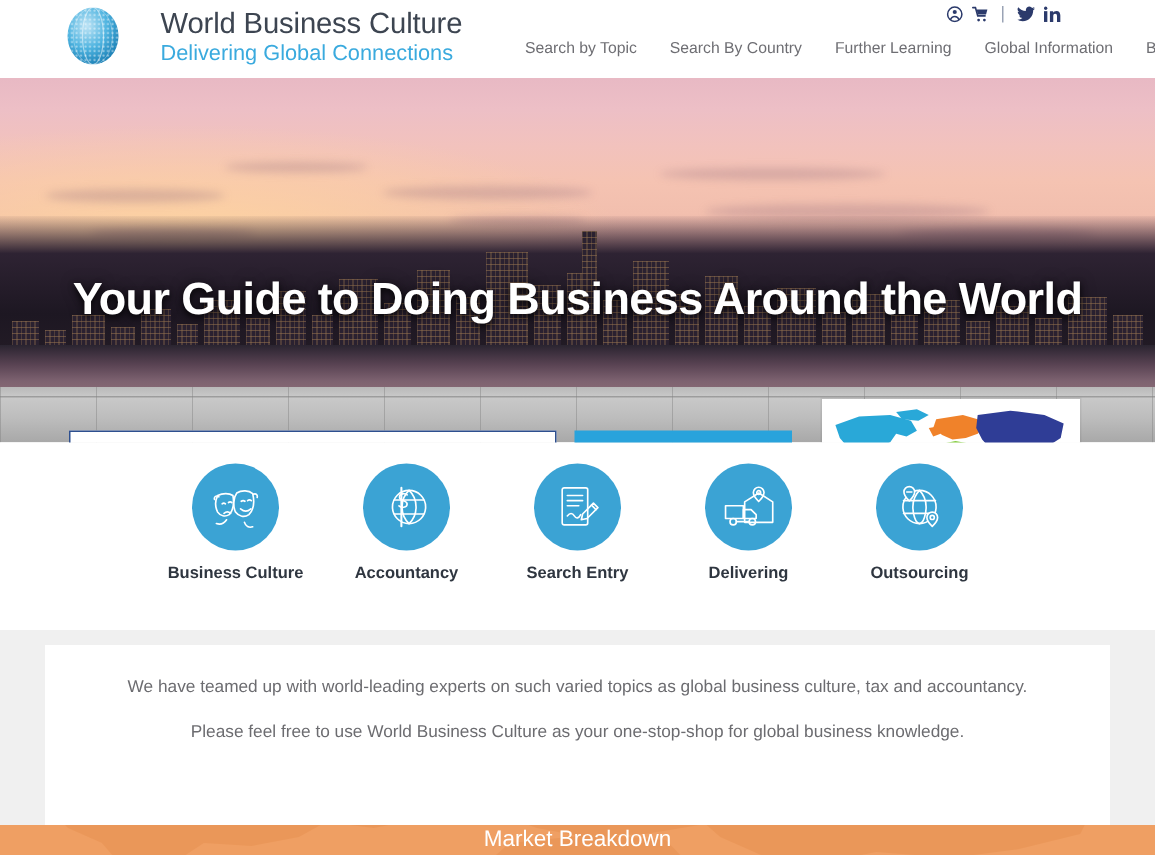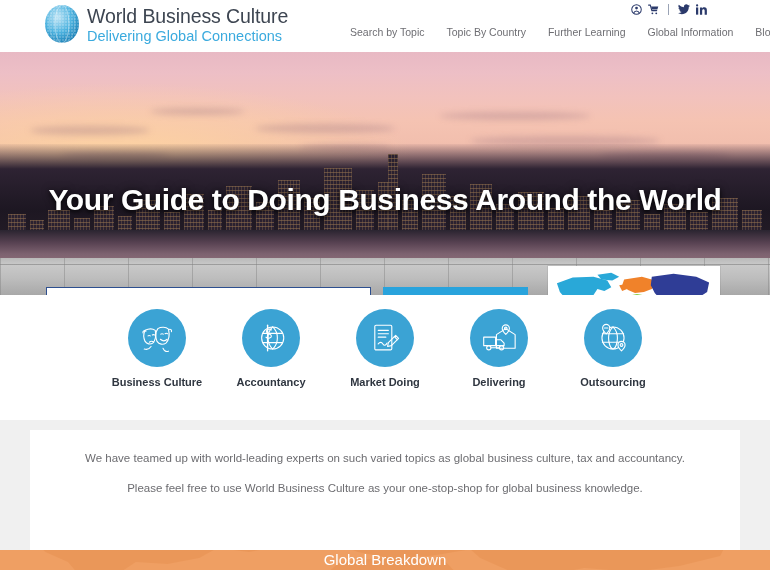--- a/index.html
+++ b/index.html
@@ -11,21 +11,21 @@
   }
   #page { position: relative; width: 770px; height: 570px; background: #fff; }
 
   
   .header {
     position: absolute; left: 0; top: 0; width: 770px; height: 52px;
     background: #ffffff; z-index: 20;
   }
   .logo-wrap {
     position: absolute; left: 41px; top: 3px;
-    display: flex; align-items: center; gap: 4px;
+    display: flex; align-items: center; gap: 24px;
   }
   .logo-globe { width: 42px; height: 42px; display: block; }
   .logo-text { display: flex; flex-direction: column; line-height: 1; padding-top: 2px; }
   .logo-title {
     font-size: 19.5px; color: #3d4551; letter-spacing: -0.1px;
     font-family: "Liberation Sans", sans-serif; font-weight: 400;
   }
   .logo-sub {
     font-size: 14.5px; color: #3aaade; margin-top: 2px;
     font-family: "Liberation Sans", sans-serif; font-weight: 400;
@@ -249,21 +249,21 @@
         <svg width="12" height="11" viewBox="0 0 14 12">
           <rect x="0" y="3.6" width="2.6" height="8.4" fill="#2b3a6b"></rect>
           <circle cx="1.3" cy="1.3" r="1.3" fill="#2b3a6b"></circle>
           <path d="M4.6 3.6h2.5v1.2c.4-.75 1.3-1.4 2.6-1.4 2.1 0 3 1.3 3 3.6V12h-2.6V7.5c0-1.2-.45-1.85-1.4-1.85-.9 0-1.5.6-1.5 1.85V12H4.6z" fill="#2b3a6b"></path>
         </svg>
       </span>
     </div>
 
     <nav class="mainnav">
       <a href="#">Search by Topic</a>
-      <a href="#">Topic By Country</a>
+      <a href="#">Search By Country</a>
       <a href="#">Further Learning</a>
       <a href="#">Global Information</a>
       <a href="#">Blog</a>
     </nav>
   </div>
 
   <div class="hero">
     <div class="hero-sky"></div>
 
     <div class="cloud" style="left:30px;  top:74px;  width:120px; height:9px;"></div>
@@ -388,21 +388,21 @@
     <a class="cat" href="#">
       <span class="cat-circle">
         <svg width="34" height="34" viewBox="0 0 40 40" fill="none" stroke="#ffffff" stroke-width="1.3" stroke-linecap="round" stroke-linejoin="round">
           <rect x="8" y="5" width="20" height="29" rx="1.5"></rect>
           <path d="M12 11h12M12 15h12M12 19h9"></path>
           <path d="M12 27c2-2.5 4-2.5 5.5 0 1.5 2.5 3.5 2 5-1"></path>
           <path d="M24 25.5 32.5 17l3.5 3.5L27.5 29l-4.5 1z"></path>
           <path d="M31 18.5 34.5 22"></path>
         </svg>
       </span>
-      <span class="cat-label">Market Doing</span>
+      <span class="cat-label">Search Entry</span>
     </a>
 
     <a class="cat" href="#">
       <span class="cat-circle">
         <svg width="34" height="34" viewBox="0 0 40 40" fill="none" stroke="#ffffff" stroke-width="1.3" stroke-linecap="round" stroke-linejoin="round">
           <path d="M17 16 28 9l11 7v16H17z"></path>
           <path d="M28 4.5c2.3 0 4.2 1.9 4.2 4.2 0 3-4.2 7-4.2 7s-4.2-4-4.2-7c0-2.3 1.9-4.2 4.2-4.2z"></path>
           <circle cx="28" cy="8.7" r="1.5"></circle>
           <rect x="2" y="19" width="14" height="10"></rect>
           <path d="M16 22h6l4 4v3H16z"></path>
@@ -443,16 +443,16 @@
         <g fill="#d97a33">
           <path d="M14 22 L46 12 L88 10 L116 18 L124 30 L110 36 L96 32 L88 42 L74 48 L60 46 L52 58 L44 70 L36 62 L30 46 L20 36 Z"></path>
           <path d="M74 76 L96 72 L108 80 L106 92 L96 104 L84 108 L78 98 L72 86 Z"></path>
           <path d="M150 16 L186 10 L206 16 L214 26 L206 34 L190 40 L172 42 L158 36 L146 26 Z"></path>
           <path d="M150 46 L176 40 L196 44 L202 58 L194 74 L180 90 L168 100 L158 92 L150 74 L144 58 Z"></path>
           <path d="M206 10 L250 4 L296 10 L322 22 L318 40 L300 50 L280 56 L258 52 L240 60 L224 54 L212 42 L204 26 Z"></path>
           <path d="M272 74 L302 70 L314 82 L306 94 L286 98 L272 88 Z"></path>
         </g>
       </svg>
     </div>
-    <div class="bd-text">Global Breakdown</div>
+    <div class="bd-text">Market Breakdown</div>
   </div>
 
 </div>
 
 </body></html>

